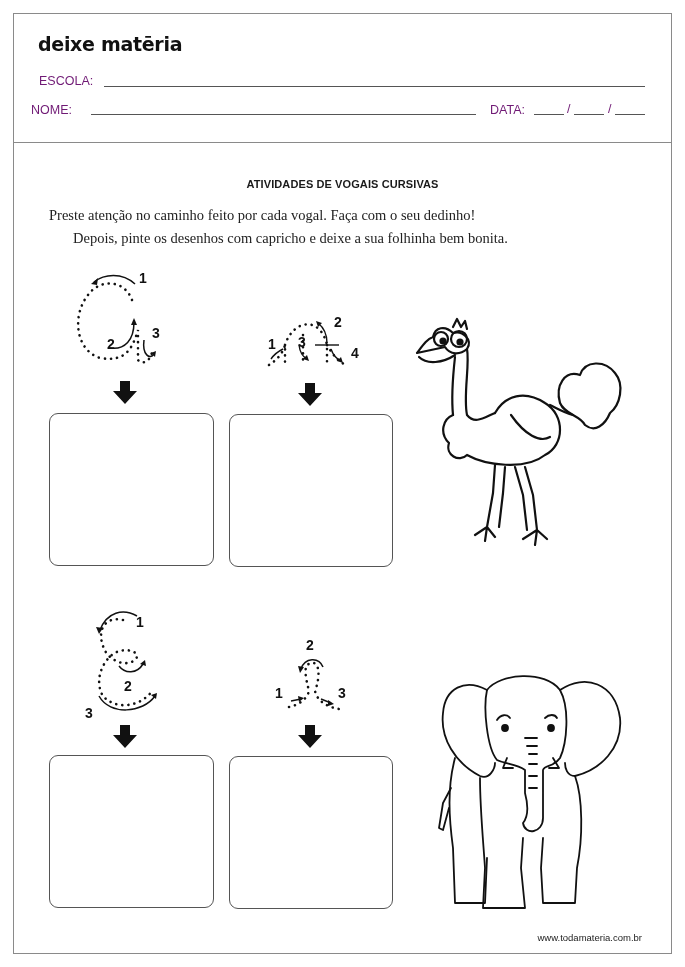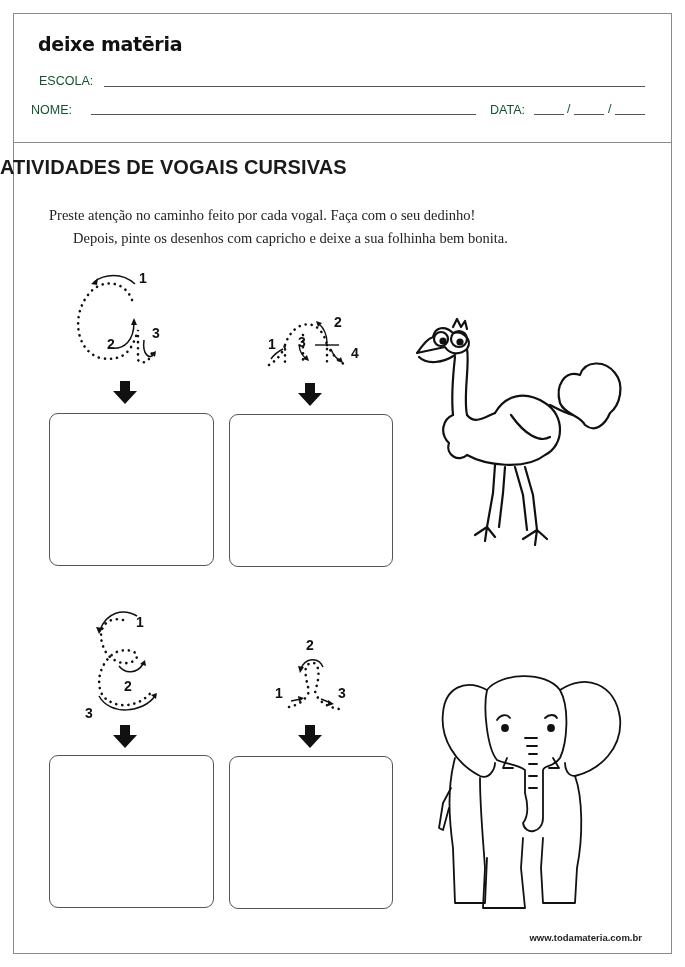--- a/index.html
+++ b/index.html
@@ -1,28 +1,28 @@
 <!DOCTYPE html>
 <html><head>
 <meta charset="utf-8">
 <style>
   html,body{margin:0;padding:0;background:#fff;}
   body{width:685px;height:967px;position:relative;font-family:"Liberation Sans","DejaVu Sans",sans-serif;color:#1a1a1a;overflow:hidden;}
   .frame{position:absolute;left:13px;top:13px;width:659px;height:941px;border:1px solid #8a8a8a;box-sizing:border-box;}
   .header-sep{position:absolute;left:13px;top:142px;width:659px;height:0;border-top:1px solid #8a8a8a;}
   .logo{position:absolute;left:38px;top:33px;font-size:19px;font-weight:bold;letter-spacing:-0.3px;color:#111;font-family:"DejaVu Sans",sans-serif;}
-  .field-label{position:absolute;font-size:12.5px;color:#14532d;}
+  .field-label{position:absolute;font-size:12.5px;color:#701a75;}
   .line{position:absolute;border-bottom:1px solid #555;height:0;}
-  .title{position:absolute;left:0;width:685px;top:156px;font-size:20px;font-weight:bold;letter-spacing:0.1px;}
+  .title{position:absolute;left:0;width:685px;top:178px;text-align:center;font-size:11px;font-weight:bold;letter-spacing:0.1px;}
   .instr{position:absolute;left:49px;font-size:14.5px;color:#222;font-family:Liberation Serif, serif;}
   .box{position:absolute;border:1.3px solid #555;border-radius:9px;box-sizing:border-box;}
   .arrow{position:absolute;}
   .glyph{position:absolute;}
   .num{position:absolute;font-size:14px;font-weight:bold;color:#111;}
-  .footer{position:absolute;right:43px;top:932px;font-size:9.5px;font-weight:bold;color:#222;}
+  .footer{position:absolute;right:43px;top:932px;font-size:9.5px;font-weight:normal;color:#222;}
   svg{display:block;overflow:visible;}
 </style>
 </head>
 <body>
 
 <div class="frame"></div>
 <div class="header-sep"></div>
 
 <div class="logo">deixe matēria</div>
 

